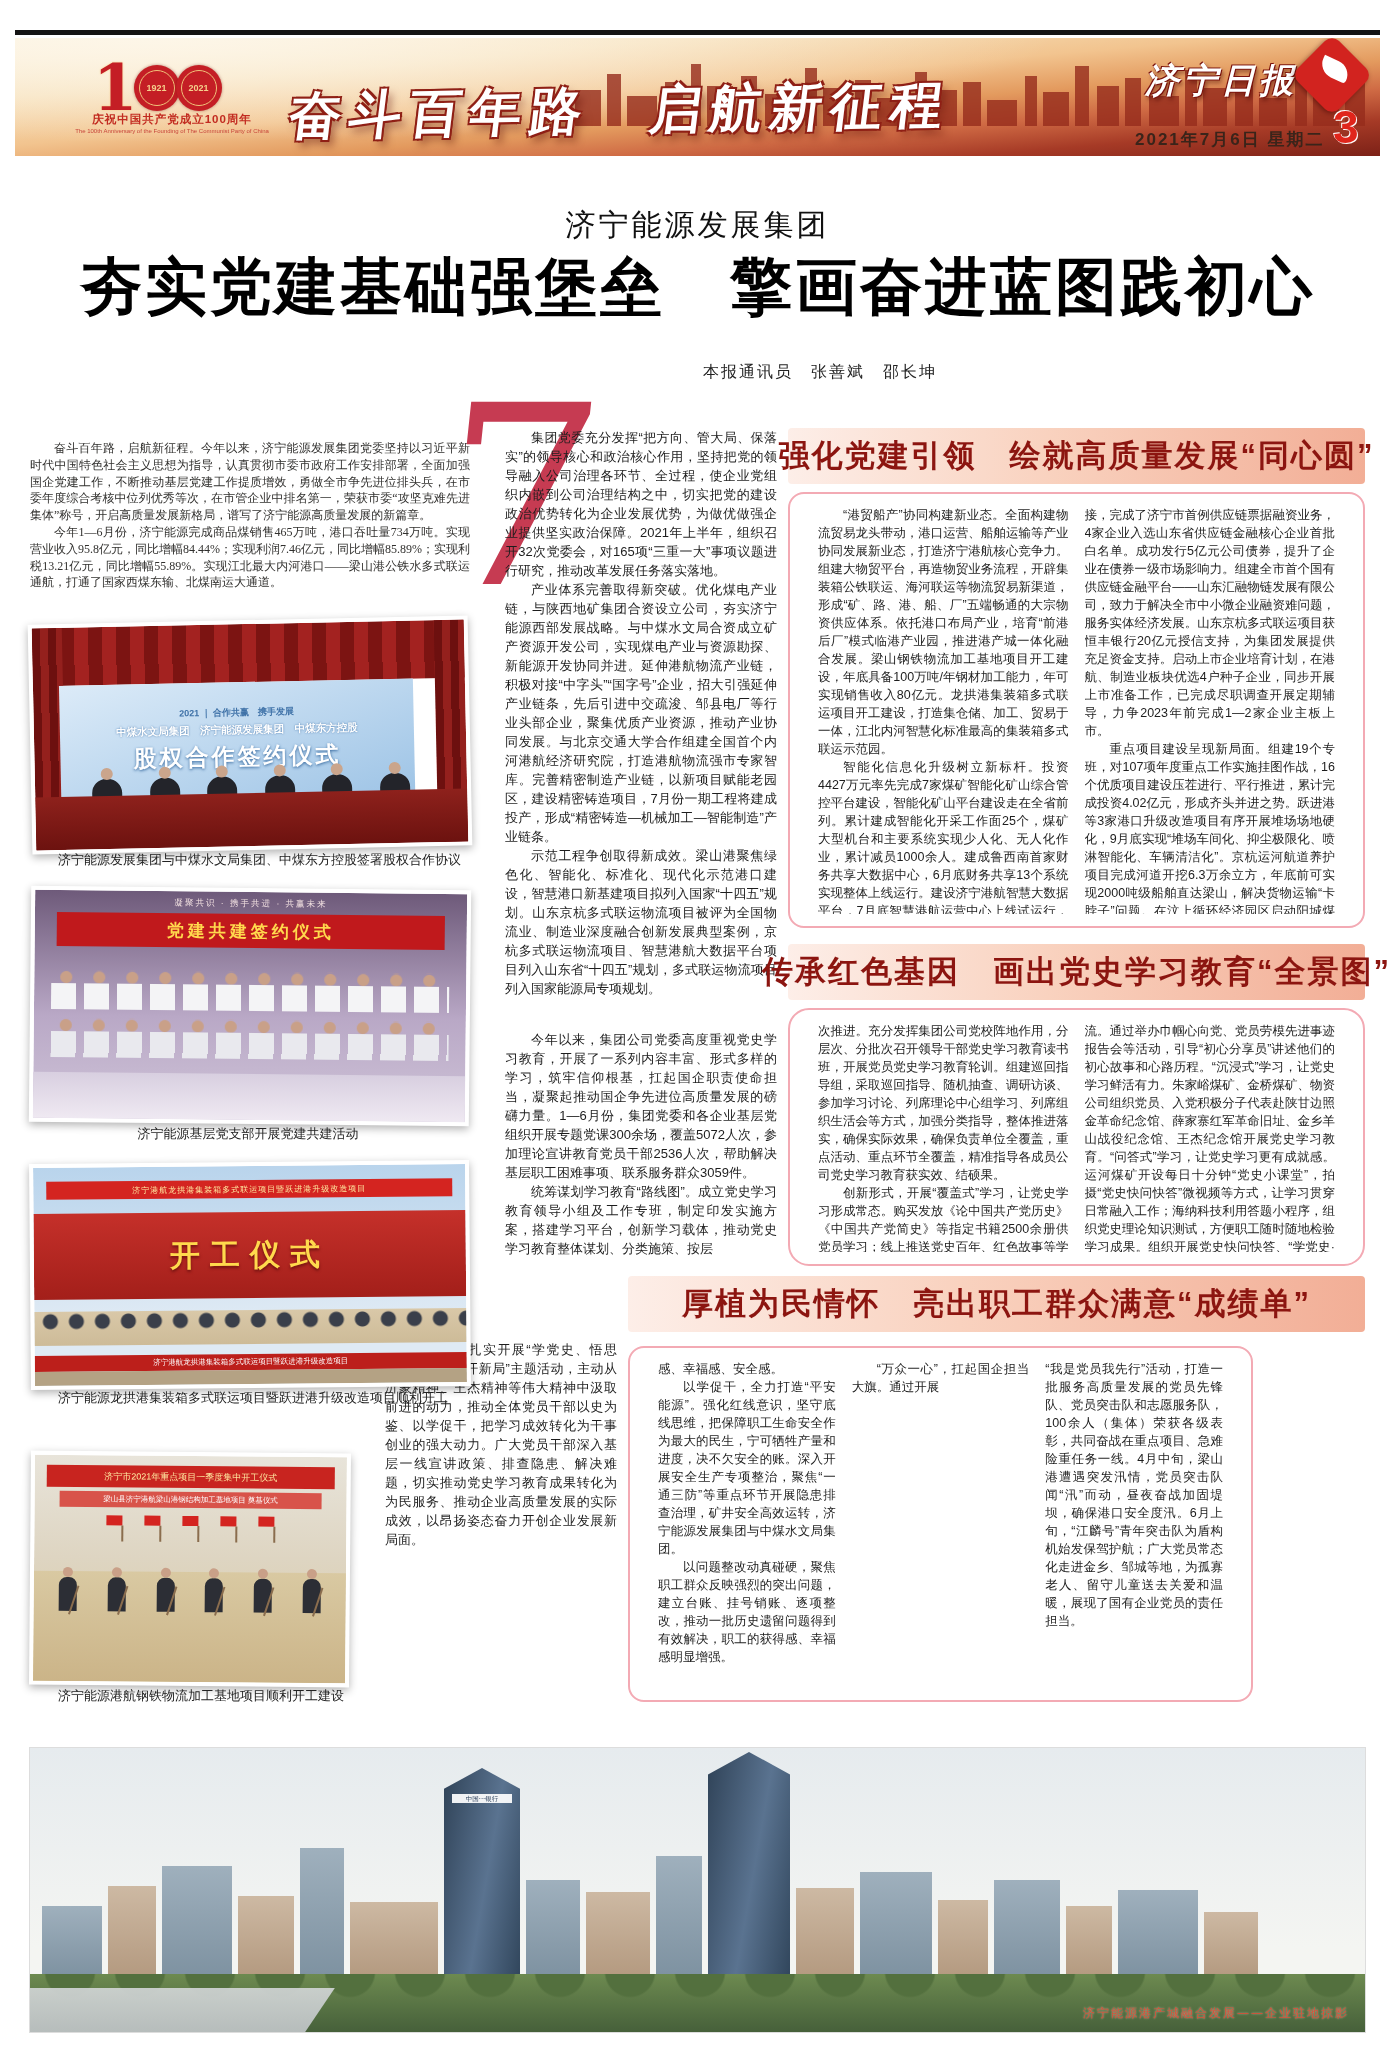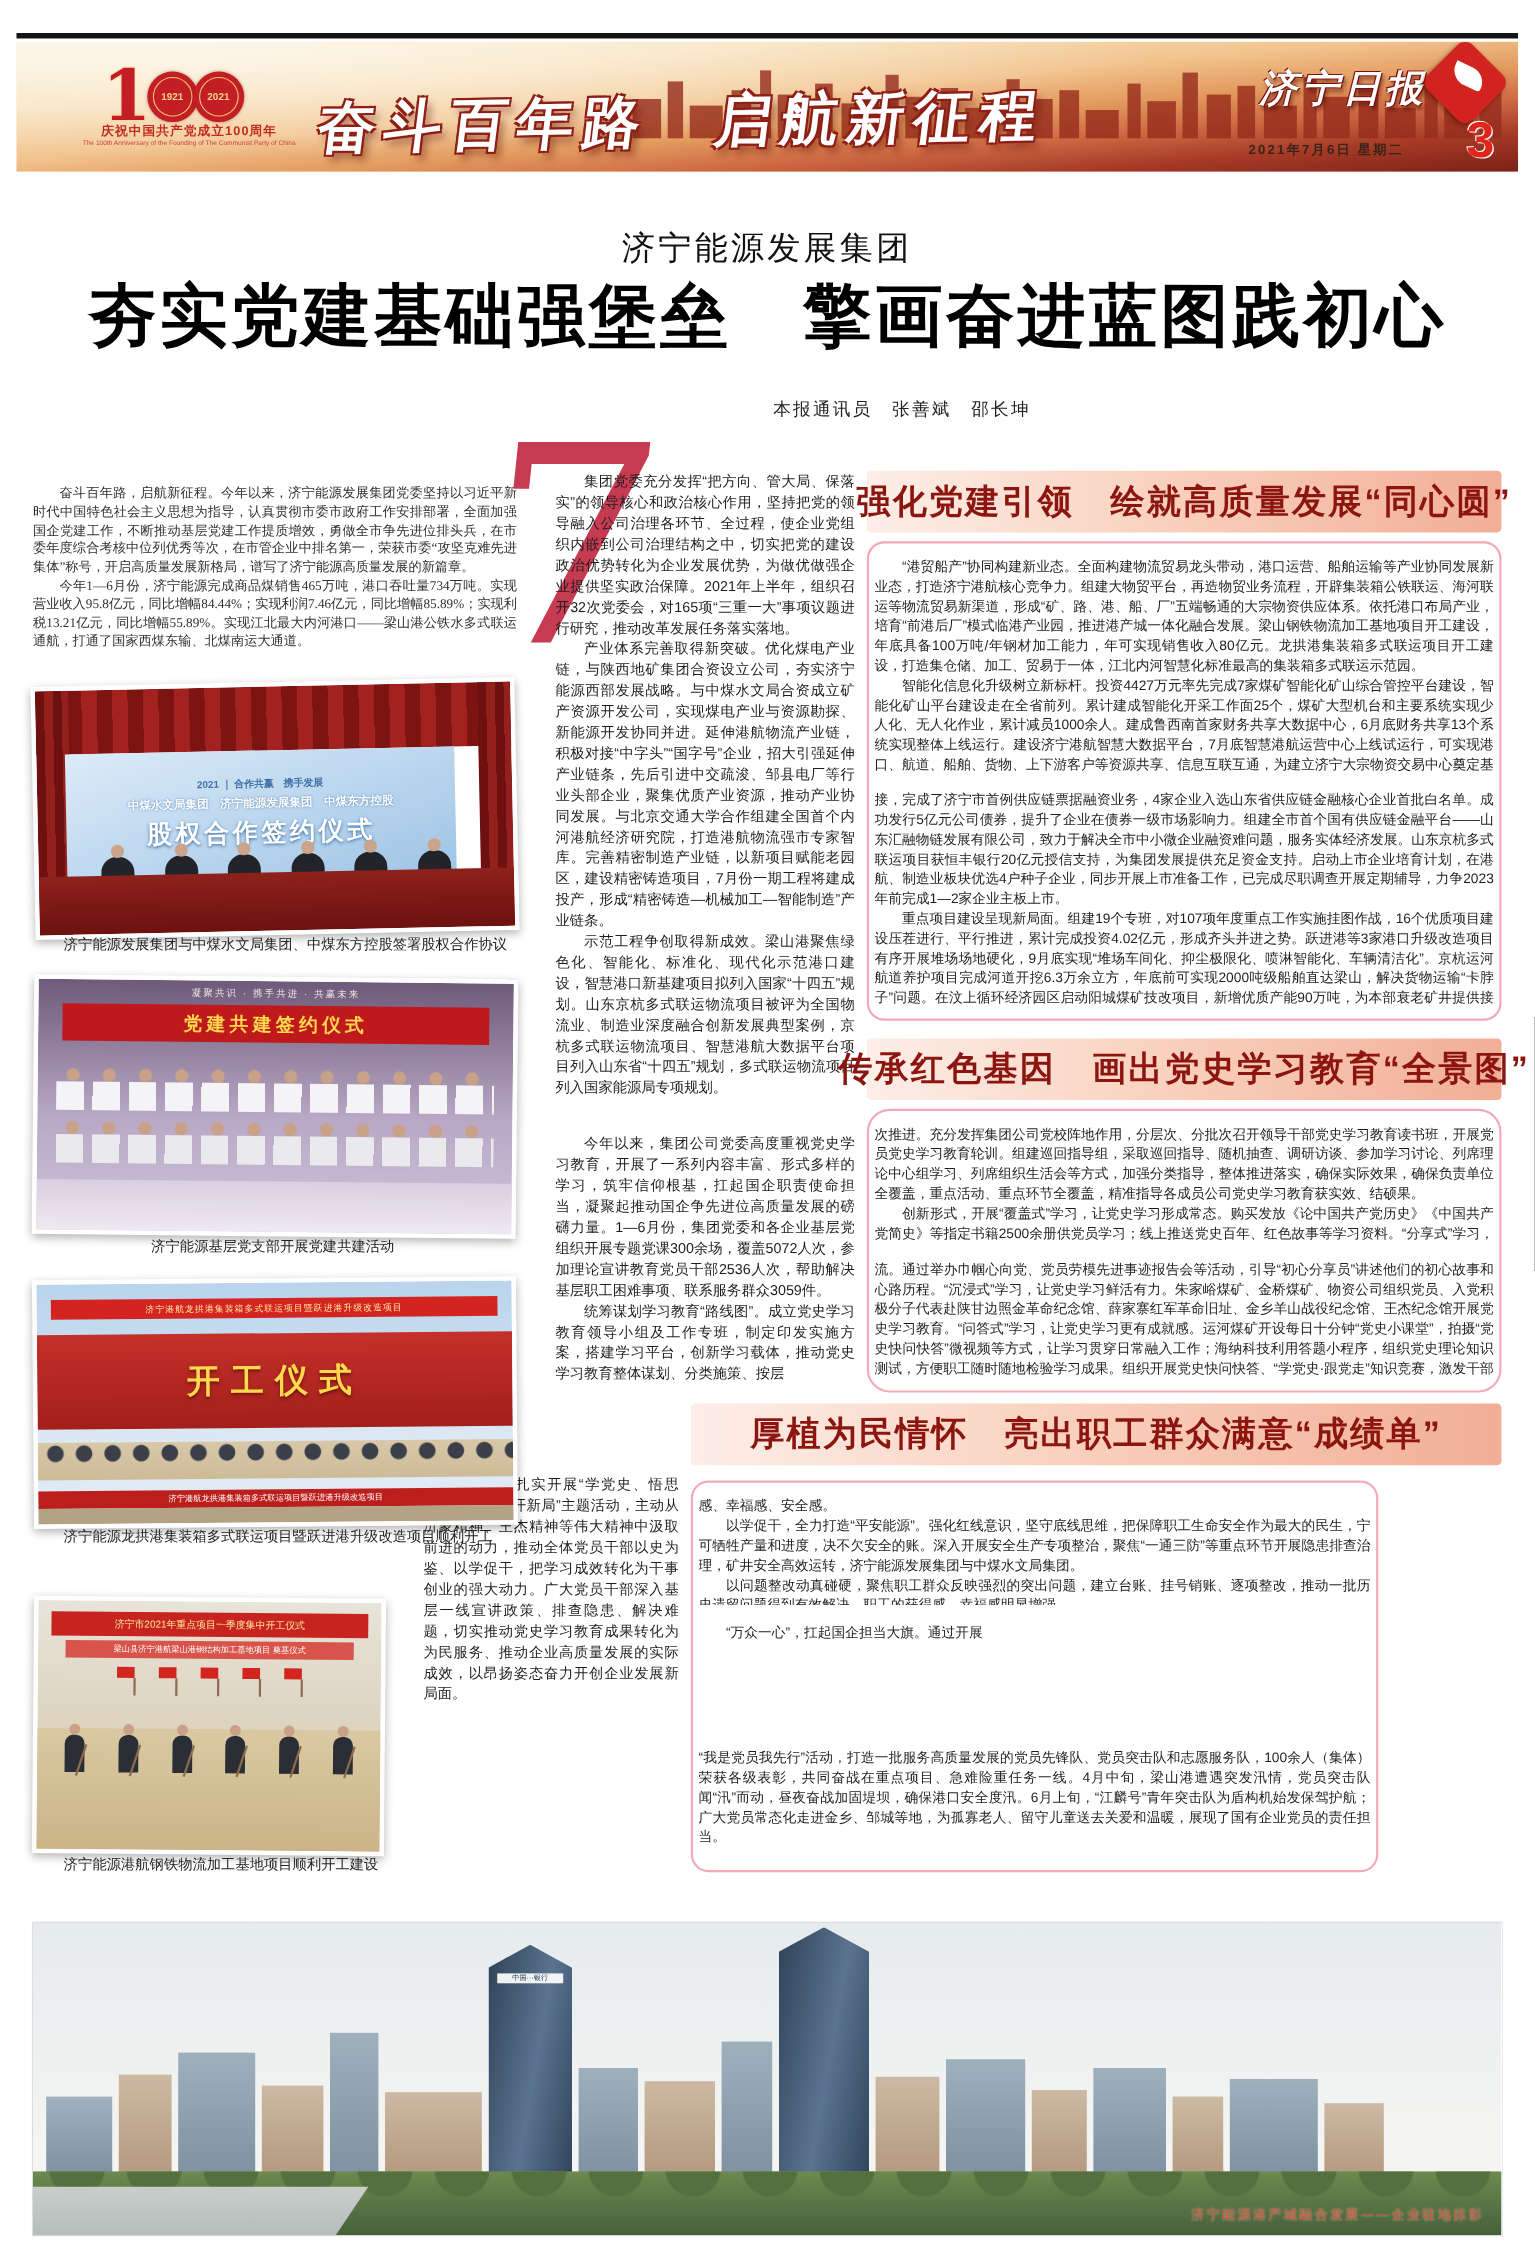--- a/index.html
+++ b/index.html
@@ -26,21 +26,21 @@
     font-family:"DejaVu Serif",serif;font-size:52px;font-weight:900;color:#fff;letter-spacing:8px;
     transform:skewX(-8deg) rotate(-1deg);
     text-shadow:2px 2px 0 #8f1f15,-2px -2px 0 #8f1f15,2px -2px 0 #8f1f15,-2px 2px 0 #8f1f15,5px 6px 8px rgba(90,10,5,.55);}
   .masthead{position:absolute;left:1130px;top:20px;font-family:"DejaVu Serif",serif;font-style:italic;
     font-size:34px;font-weight:900;color:#fff;letter-spacing:4px;
     text-shadow:1px 1px 0 #7a120c,-1px -1px 0 #7a120c,2px 3px 4px rgba(70,5,0,.6);}
   .mast-diamond{position:absolute;left:1288px;top:8px;width:58px;height:58px;background:#d2231f;
     transform:rotate(45deg);border-radius:10px;box-shadow:0 2px 5px rgba(60,0,0,.5);}
   .mast-diamond::before{content:"";position:absolute;left:12px;top:14px;width:30px;height:18px;background:#fff;
     border-radius:0 18px 4px 18px;transform:rotate(-20deg);}
-  .b-date{position:absolute;left:1120px;top:90px;font-size:12px;font-weight:bold;color:#3a241a;letter-spacing:2px;}
+  .b-date{position:absolute;left:1120px;top:90px;font-size:17px;font-weight:bold;color:#3a241a;letter-spacing:2px;}
   .b-page{position:absolute;left:1318px;top:62px;font-size:46px;font-weight:900;color:#e0251b;
     text-shadow:1px 1px 0 #fff,-1px -1px 0 #fff;}
   
   .kicker{position:absolute;left:0;top:205px;width:100%;text-align:center;font-size:30px;color:#111;letter-spacing:3px;}
   .main-title{position:absolute;left:0;top:245px;width:100%;text-align:center;font-size:62px;font-weight:900;
     color:#000;letter-spacing:3px;white-space:nowrap;}
   .byline{position:absolute;left:320px;top:362px;width:1000px;text-align:center;font-size:16px;color:#222;letter-spacing:2px;}
   
   .intro{position:absolute;left:30px;top:440px;width:440px;font-family:Liberation Serif, serif;
     font-size:12px;line-height:16.8px;color:#31302e;text-align:justify;}
@@ -50,21 +50,21 @@
   .mcol{position:absolute;text-align:justify;}
   .mcol p{margin:0;text-indent:2em;font-size:13px;line-height:19px;color:#1d1d1d;}
   .mcolA{left:505px;top:428px;width:272px;height:575px;overflow:hidden;}
   .mcolB{left:505px;top:1030px;width:272px;height:232px;overflow:hidden;}
   .mcolC{left:385px;top:1340px;width:232px;height:360px;overflow:hidden;}
   
   .sec-header{position:absolute;height:56px;border-radius:4px;display:flex;align-items:center;justify-content:center;
     background:linear-gradient(90deg,#fdeee8 0%,#f9d2bf 45%,#f2ae96 100%);
     font-size:31px;font-weight:900;color:#8c1510;letter-spacing:2px;white-space:nowrap;}
   .sec-body{position:absolute;border:2.5px solid #f3aab4;border-radius:16px;background:#fff;
-    padding:12px 5px;display:flex;gap:16px;overflow:hidden;box-sizing:border-box;flex-direction:column;}
+    padding:12px 28px;display:flex;gap:16px;overflow:hidden;box-sizing:border-box;}
   .scol{flex:1;overflow:hidden;text-align:justify;}
   .scol p{margin:0;text-indent:2em;font-size:12.5px;line-height:18px;color:#1d1d1d;}
   .scol p.cont{text-indent:0;}
   .s1h{left:788px;top:428px;width:577px;}
   .s1b{left:788px;top:492px;width:577px;height:436px;}
   .s2h{left:788px;top:944px;width:577px;}
   .s2b{left:788px;top:1008px;width:577px;height:258px;border-radius:21px;}
   .s3h{left:628px;top:1276px;width:737px;}
   .s3b{left:628px;top:1346px;width:625px;height:356px;}
   

